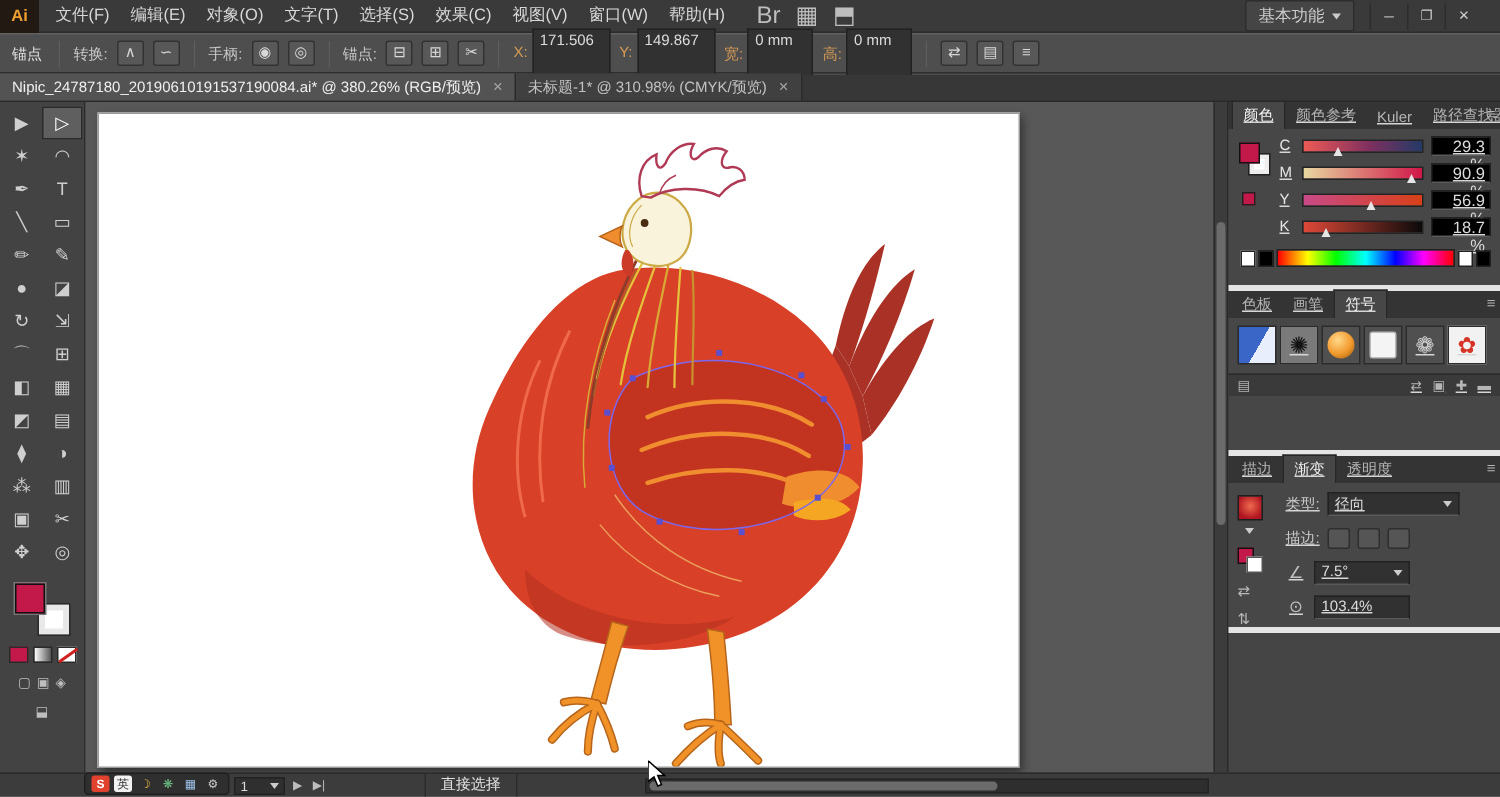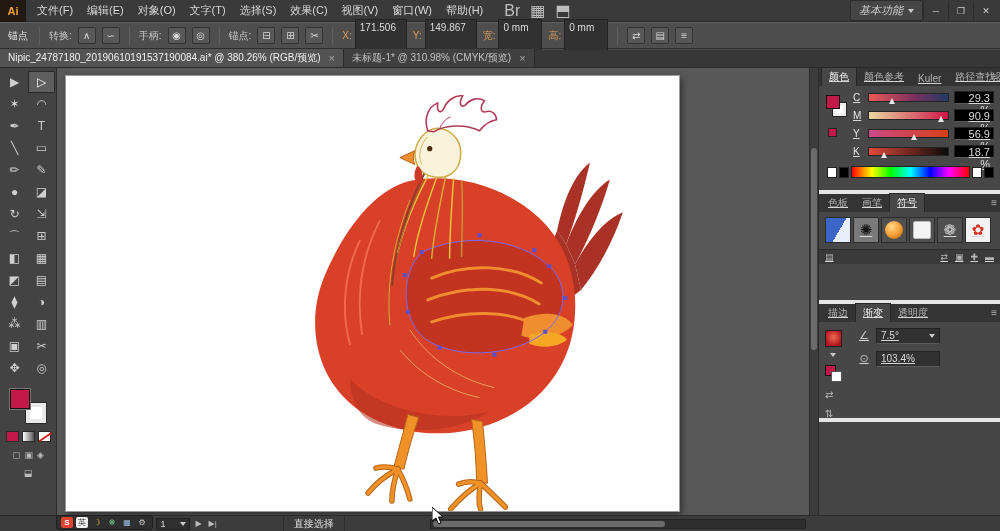--- a/index.html
+++ b/index.html
@@ -8,21 +8,21 @@
   #app{position:relative;width:1000px;height:531px;background:#4a4a4a;font-size:11px;color:#d6d6d6;}
 
   
   .titlebar{position:absolute;left:0;top:0;right:0;height:22px;background:#3a3a3a;
     border-bottom:1px solid #2b2b2b;display:flex;align-items:center;}
   .ai-logo{width:26px;height:22px;background:#221a12;color:#f0a030;font-weight:bold;
     font-size:11px;display:flex;align-items:center;justify-content:center;}
   .menus{display:flex;margin-left:4px;}
   .menu-item{padding:12px 7px;line-height:21px;font-size:11px;color:#d8d8d8;cursor:default;}
   .tb-mid-icons{display:flex;gap:10px;margin-left:14px;color:#bdbdbd;font-size:11px;}
-  .tb-right{margin-left:auto;display:flex;align-items:center;gap:0;padding-right:2px;font-style:italic;}
+  .tb-right{margin-left:auto;display:flex;align-items:center;gap:10px;padding-right:12px;}
   .tb-icon{color:#bdbdbd;font-size:16px;line-height:22px;}
   .workspace{display:flex;align-items:center;gap:5px;padding:2px 8px;border:1px solid #2d2d2d;
     background:#454545;border-radius:2px;color:#ccc;font-size:11px;}
   .caret{width:0;height:0;border-left:3px solid transparent;border-right:3px solid transparent;
     border-top:4px solid #ccc;display:inline-block;}
   .winbtns{display:flex;}
   .winbtn{width:25px;height:18px;display:flex;align-items:center;justify-content:center;
     color:#cfcfcf;font-size:9px;border-left:1px solid #2d2d2d;}
 
   
@@ -568,20 +568,33 @@
             <span class="a"></span>
             <span class="b"></span>
           </div>
           <div class="grad-sideicons">
             <span>⇄</span>
             <span>⇅</span>
           </div>
         </div>
         <div class="grad-rows">
           <div class="grow">
+            <span class="glabel">类型:</span>
+            <div class="combo">
+              <span>径向</span>
+              <span class="caret"></span>
+            </div>
+          </div>
+          <div class="grow">
+            <span class="glabel">描边:</span>
+            <span class="gsmall-btn"></span>
+            <span class="gsmall-btn"></span>
+            <span class="gsmall-btn"></span>
+          </div>
+          <div class="grow">
             <span class="gicon">∠</span>
             <div class="gfield">
               <span>7.5°</span>
               <span class="caret" style="margin-left:auto;"></span>
             </div>
           </div>
           <div class="grow">
             <span class="gicon">⊙</span>
             <div class="gfield">
               <span>103.4%</span>

